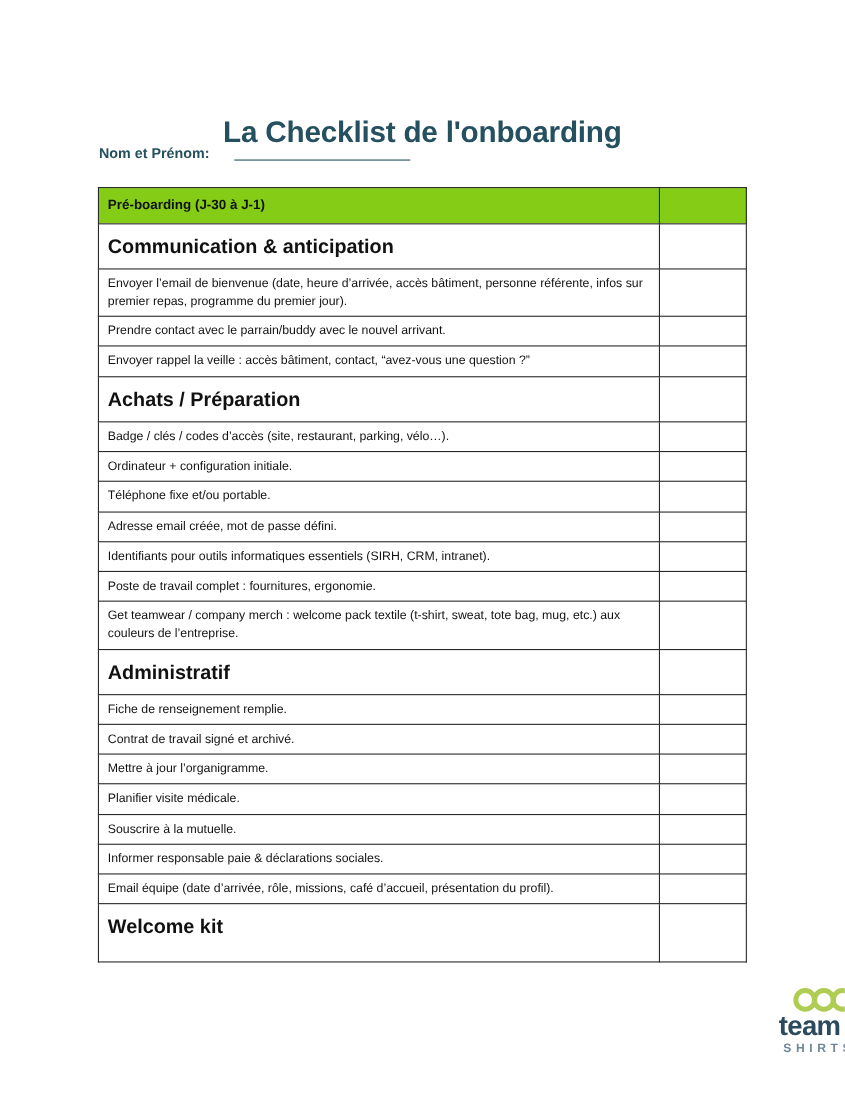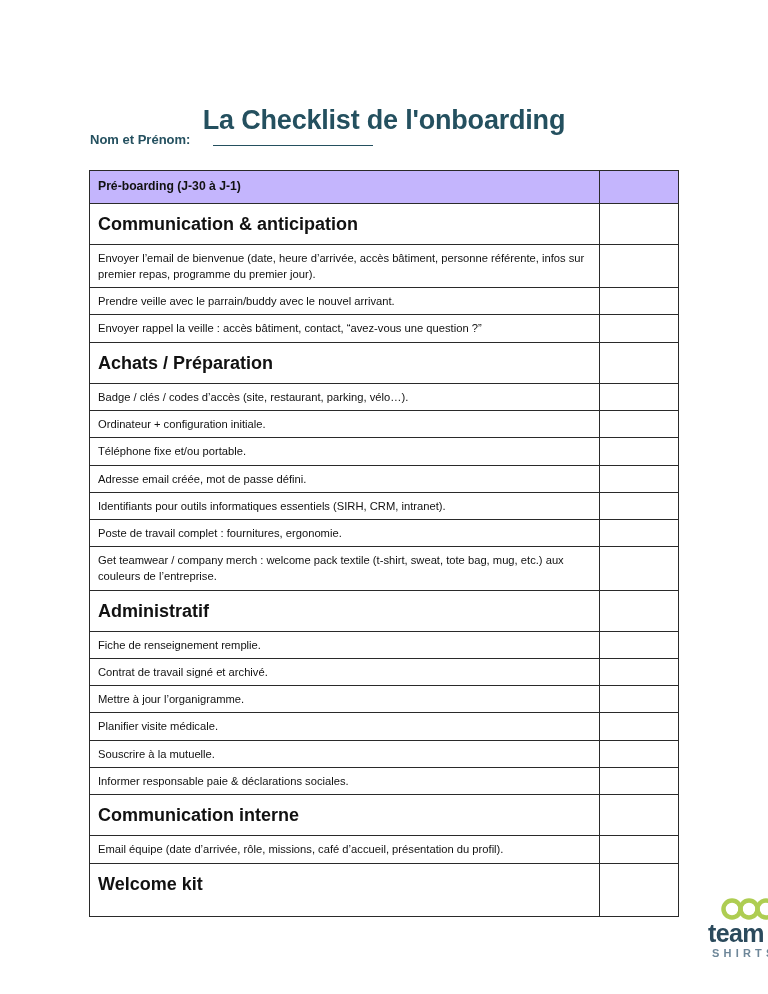--- a/index.html
+++ b/index.html
@@ -73,21 +73,21 @@
     line-height: 1.45;
     color: #111111;
     vertical-align: middle;
     word-wrap: break-word;
   }
   .checklist td.check-col {
     width: 78px;
     padding: 0;
   }
   .row-title td {
-    background: #c4b5fd;
+    background: #84cc16;
     font-size: 12.2px;
     font-weight: bold;
     padding-top: 7px;
     padding-bottom: 7px;
   }
   .row-section td {
     font-size: 18px;
     font-weight: bold;
     padding-top: 7px;
     padding-bottom: 7px;
@@ -149,21 +149,21 @@
         </tr>
         <tr class="row-section">
           <td>Communication &amp; anticipation</td>
           <td class="check-col"></td>
         </tr>
         <tr class="row-item">
           <td>Envoyer l’email de bienvenue (date, heure d’arrivée, accès bâtiment, personne référente, infos sur premier repas, programme du premier jour).</td>
           <td class="check-col"></td>
         </tr>
         <tr class="row-item">
-          <td>Prendre veille avec le parrain/buddy avec le nouvel arrivant.</td>
+          <td>Prendre contact avec le parrain/buddy avec le nouvel arrivant.</td>
           <td class="check-col"></td>
         </tr>
         <tr class="row-item">
           <td>Envoyer rappel la veille : accès bâtiment, contact, “avez-vous une question ?”</td>
           <td class="check-col"></td>
         </tr>
         <tr class="row-section">
           <td>Achats / Préparation</td>
           <td class="check-col"></td>
         </tr>
@@ -214,24 +214,20 @@
         <tr class="row-item">
           <td>Planifier visite médicale.</td>
           <td class="check-col"></td>
         </tr>
         <tr class="row-item">
           <td>Souscrire à la mutuelle.</td>
           <td class="check-col"></td>
         </tr>
         <tr class="row-item">
           <td>Informer responsable paie &amp; déclarations sociales.</td>
-          <td class="check-col"></td>
-        </tr>
-        <tr class="row-section">
-          <td>Communication interne</td>
           <td class="check-col"></td>
         </tr>
         <tr class="row-item">
           <td>Email équipe (date d’arrivée, rôle, missions, café d’accueil, présentation du profil).</td>
           <td class="check-col"></td>
         </tr>
         <tr class="row-section row-tall">
           <td>Welcome kit</td>
           <td class="check-col"></td>
         </tr>

